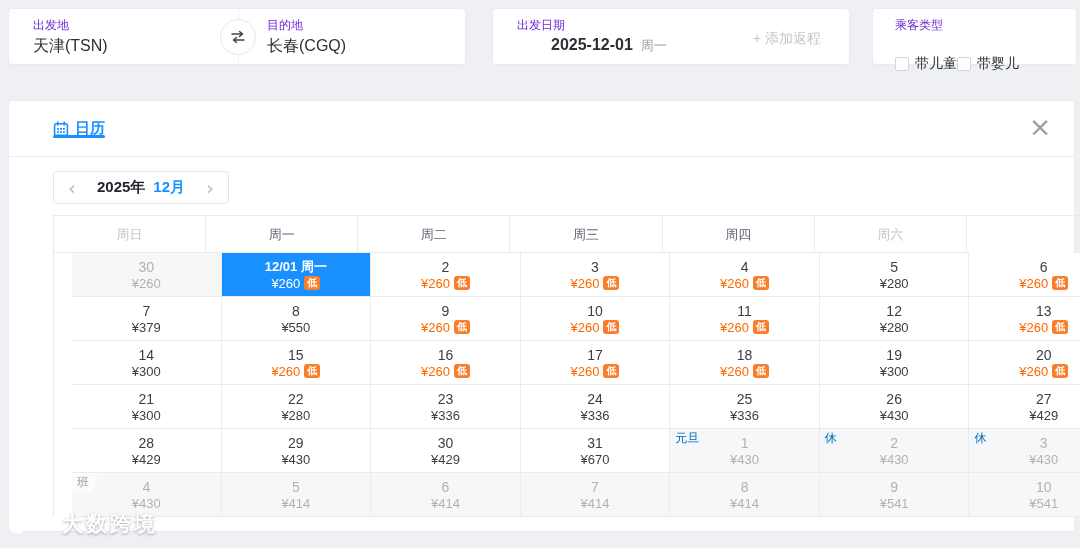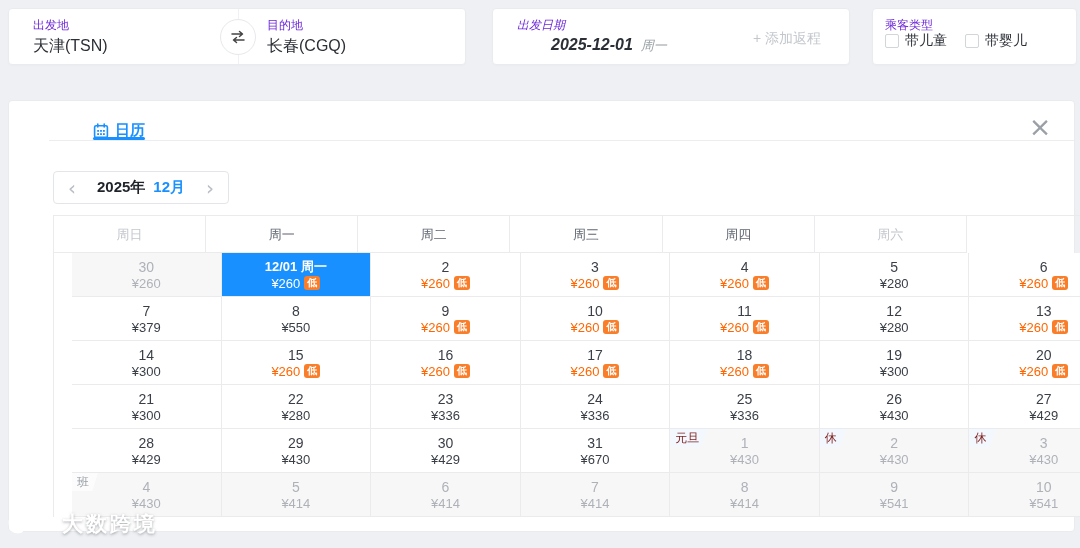--- a/index.html
+++ b/index.html
@@ -26,31 +26,31 @@
     display:flex; align-items:center; justify-content:center; cursor:pointer; z-index:2;
   }
 
   #card-date { left:492px; width:358px; }
   .date-line { display:flex; align-items:baseline; gap:8px; margin-top:5px; }
   .date-main { font-size:16px; color:#2b2f36; font-weight:600;margin-left:34px; }
   .date-week { font-size:13px; color:#9aa0a6; }
   .add-return { position:absolute; right:28px; top:21px; font-size:14px; color:#c3c7cc; cursor:pointer; }
 
   #card-passenger { left:872px; width:205px; }
-  .pax-row { display:flex; align-items:center; gap:18px; margin-top:1px; }
+  .pax-row { display:flex; align-items:center; margin-top:24px; }
   .pax-opt { display:flex; align-items:center; gap:6px; font-size:14px; color:#2b2f36; cursor:pointer; }
   .checkbox { width:14px; height:14px; border:1px solid #d2d5d9; border-radius:2px; background:#fff; display:inline-block; }
 
   #panel {
     position:absolute; left:8px; top:100px; width:1067px; height:432px;
     background:#fff; border:1px solid #e9ebee; border-radius:4px;
   }
   .panel-header {
-    position:relative; height:40px; border-bottom:1px solid #ebedf0;
-    display:flex; align-items:flex-end; padding-left:44px;margin-left:40px;
+    position:relative; height:56px; border-bottom:1px solid #ebedf0;
+    display:flex; align-items:center; padding-left:44px;
   }
   .tab {
     position:relative; display:flex; align-items:center; gap:6px;
     font-size:15px; color:#333; margin-right:44px; cursor:pointer;
   }
   .tab.active { color:#1890ff; font-weight:700; }
   .tab.active::after {
     content:""; position:absolute; left:0; right:0; bottom:0; height:3px;
     background:#1890ff; border-radius:2px;
   }
@@ -93,21 +93,21 @@
   }
   .cell.muted { background:#f7f7f8; }
   .cell.muted .day, .cell.muted .priceline { color:#aeb2b8; }
   .cell.selected { background:#1890ff; }
   .cell.selected .day { color:#fff; font-weight:700; font-size:13px; }
   .cell.selected .priceline { color:#fff; }
   .corner {
     position:absolute; top:0; left:0; font-size:12px; line-height:18px;
     padding:0 9px 0 5px; clip-path:polygon(0 0,100% 0,78% 100%,0 100%); z-index:1;
   }
-  .corner-blue { color:#7f1d1d; background:#f2f8fe; }
+  .corner-blue { color:#0369a1; background:#f2f8fe; }
   .corner-gray { color:#9aa0a6; background:#fcfcfd; }
 
   .watermark {
     position:absolute; left:6px; top:510px; display:flex; align-items:center; gap:16px;
     color:#fff; text-shadow:0 1px 3px rgba(90,95,100,0.55); z-index:5; pointer-events:none;
   }
   .wm-text { font-size:21px; font-weight:700; letter-spacing:3px; }
 </style>
 </head>
 <body>
@@ -124,32 +124,32 @@
       <path d="M15 10 H5 M7.5 7.5 L4.5 10 L7.5 12.5" fill="none" stroke="#444" stroke-width="1.5" stroke-linecap="round" stroke-linejoin="round"></path>
     </svg>
   </div>
   <div class="route-half" style="left:258px;">
     <div class="flabel">目的地</div>
     <div class="fvalue">长春(CGQ)</div>
   </div>
 </div>
 
 <div class="card" id="card-date">
-  <div class="route-half" style="left:24px;font-style:italic;">
+  <div class="route-half" style="left:24px;">
     <div class="flabel">出发日期</div>
     <div class="date-line">
       <span class="date-main">2025-12-01</span>
       <span class="date-week">周一</span>
     </div>
   </div>
   <div class="add-return">+ 添加返程</div>
 </div>
 
 <div class="card" id="card-passenger">
-  <div class="route-half" style="left:12px;">
+  <div class="route-half" style="left:22px;">
     <div class="flabel">乘客类型</div>
     <div class="pax-row">
       <label class="pax-opt">
         <span class="checkbox"></span>
         <span>带儿童</span>
       </label>
       <label class="pax-opt">
         <span class="checkbox"></span>
         <span>带婴儿</span>
       </label>

